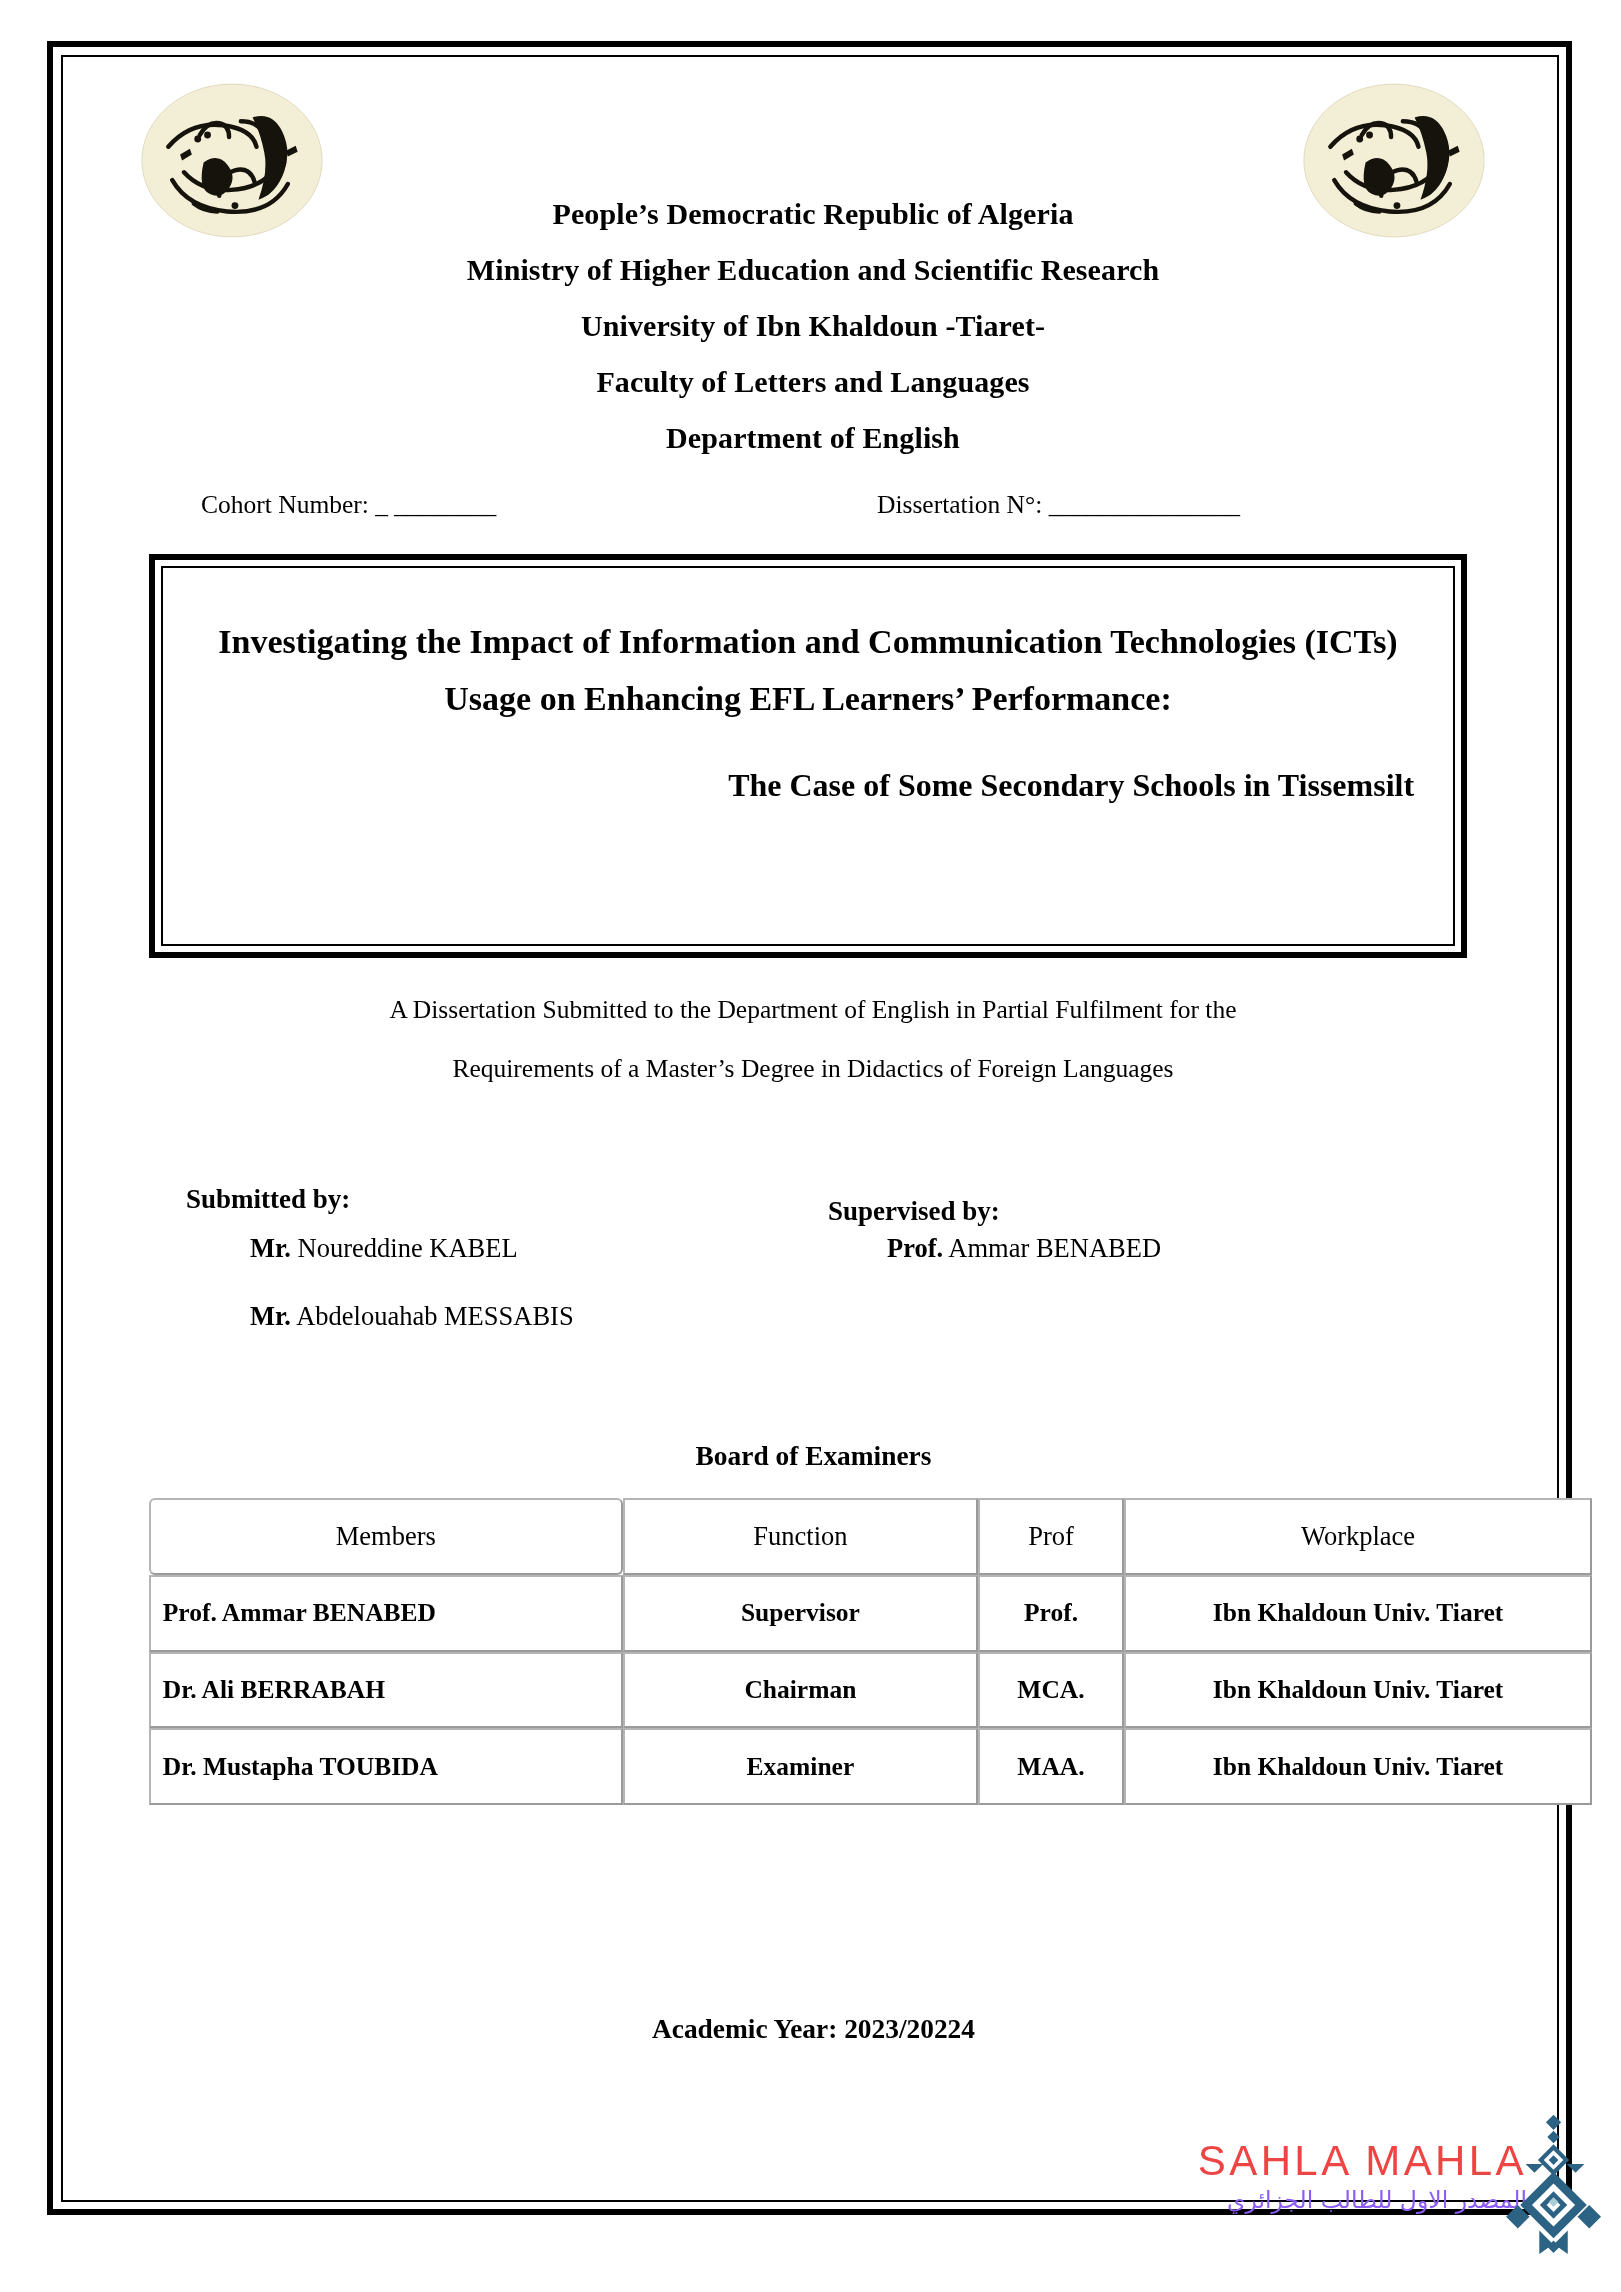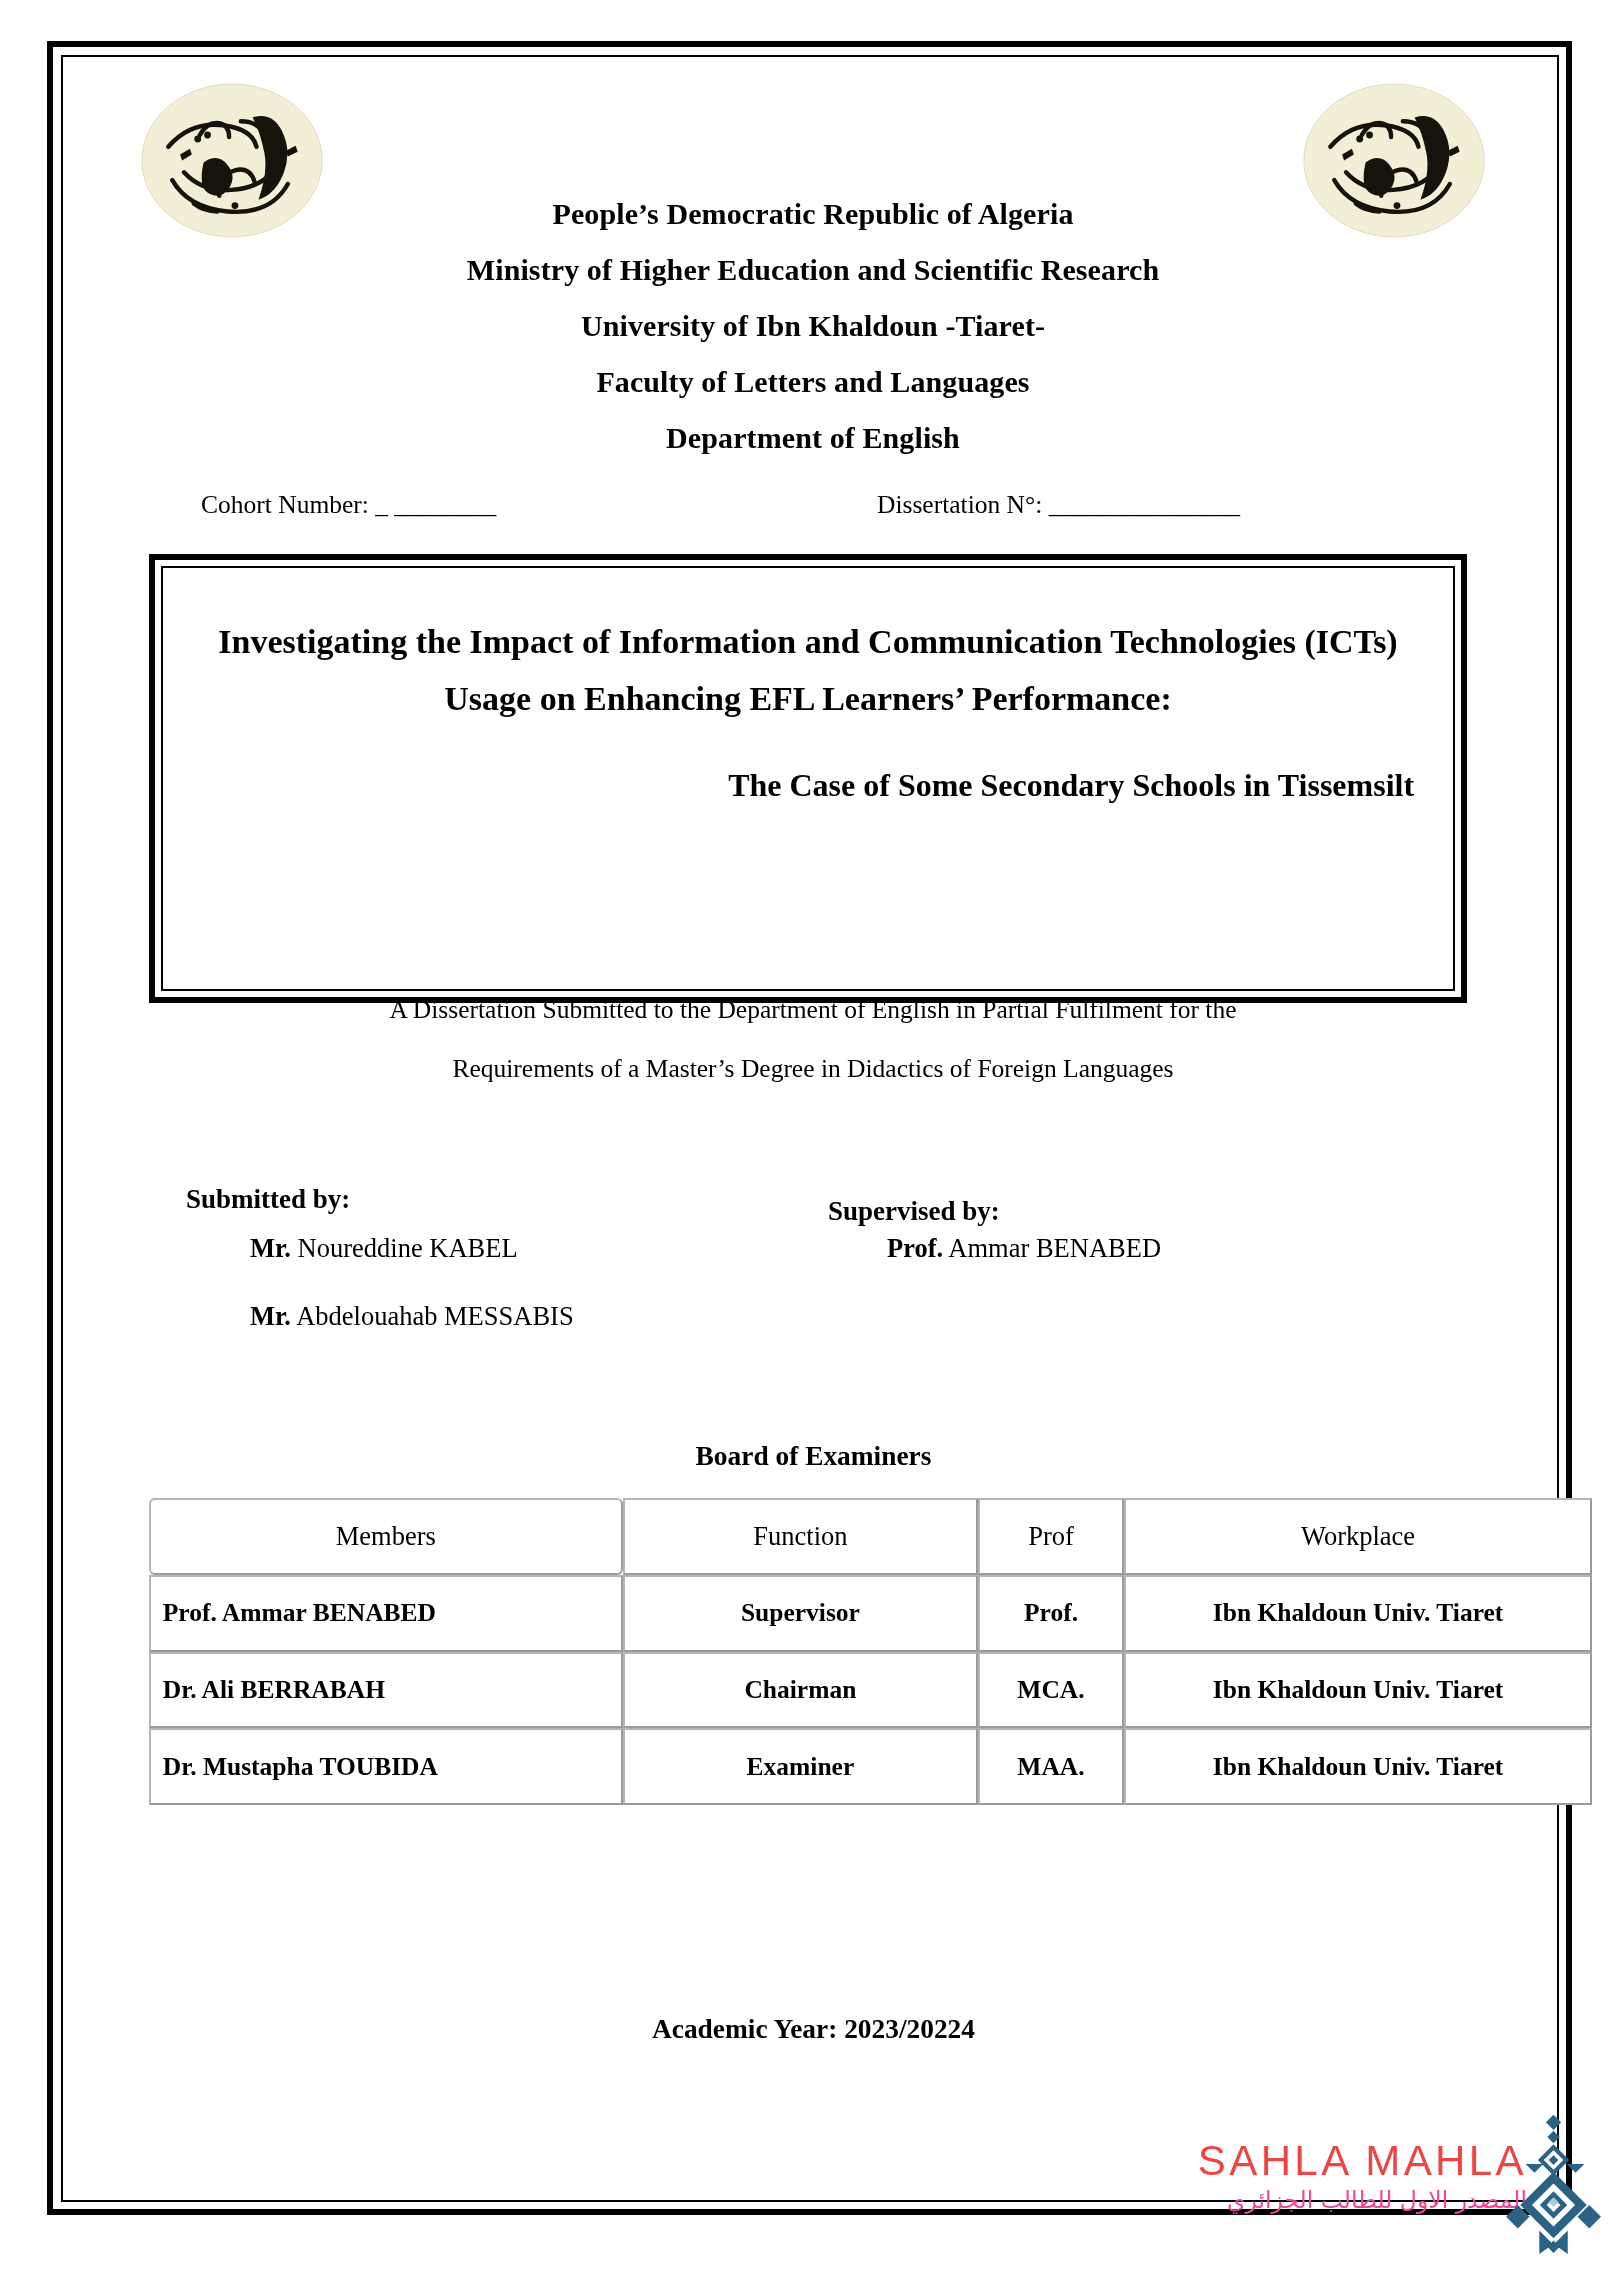--- a/index.html
+++ b/index.html
@@ -95,21 +95,21 @@
     top: 0;
     white-space: pre;
   }
 
   
   .title-box-outer {
     position: absolute;
     left: 149px;
     top: 554px;
     width: 1318px;
-    height: 449px;
+    height: 404px;
     border: 6.9px solid #000000;
     box-sizing: border-box;
     background: #ffffff;
   }
   .title-box-inner {
     position: absolute;
     left: 5.9px;
     top: 5.9px;
     right: 5.9px;
     bottom: 5.9px;
@@ -248,21 +248,21 @@
     font-family: "Liberation Sans", "DejaVu Sans", sans-serif;
     font-size: 42px;
     letter-spacing: 3.4px;
     color: #ef4444;
     line-height: 47px;
     white-space: nowrap;
   }
   .wm-sub {
     font-family: "DejaVu Sans", sans-serif;
     font-size: 23.5px;
-    color: #ec4899;
+    color: #8b5cf6;
     line-height: 33px;
     direction: rtl;
     white-space: nowrap;
   }
   .wm-ornament {
     position: absolute;
     left: 345px;
     top: -21.6px;
     width: 110px;
     height: 139px;

